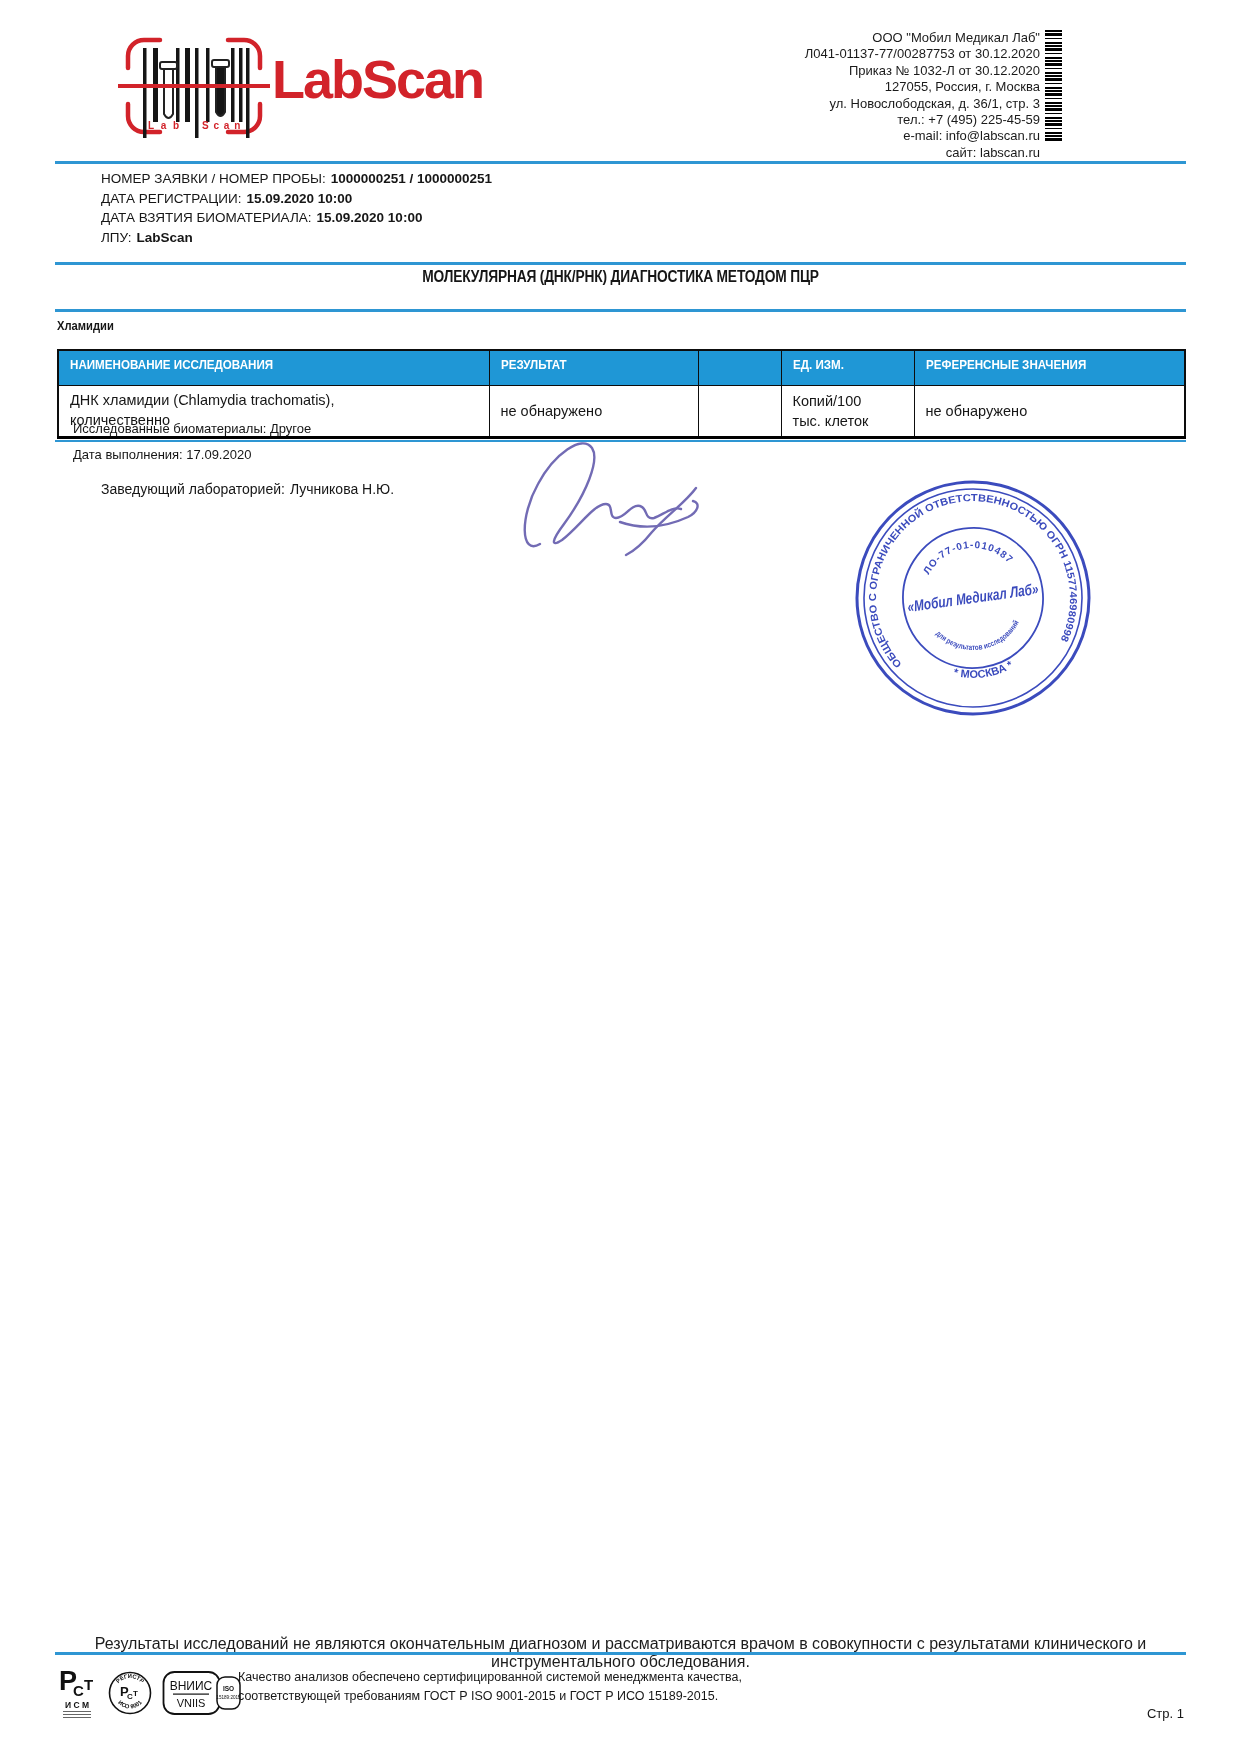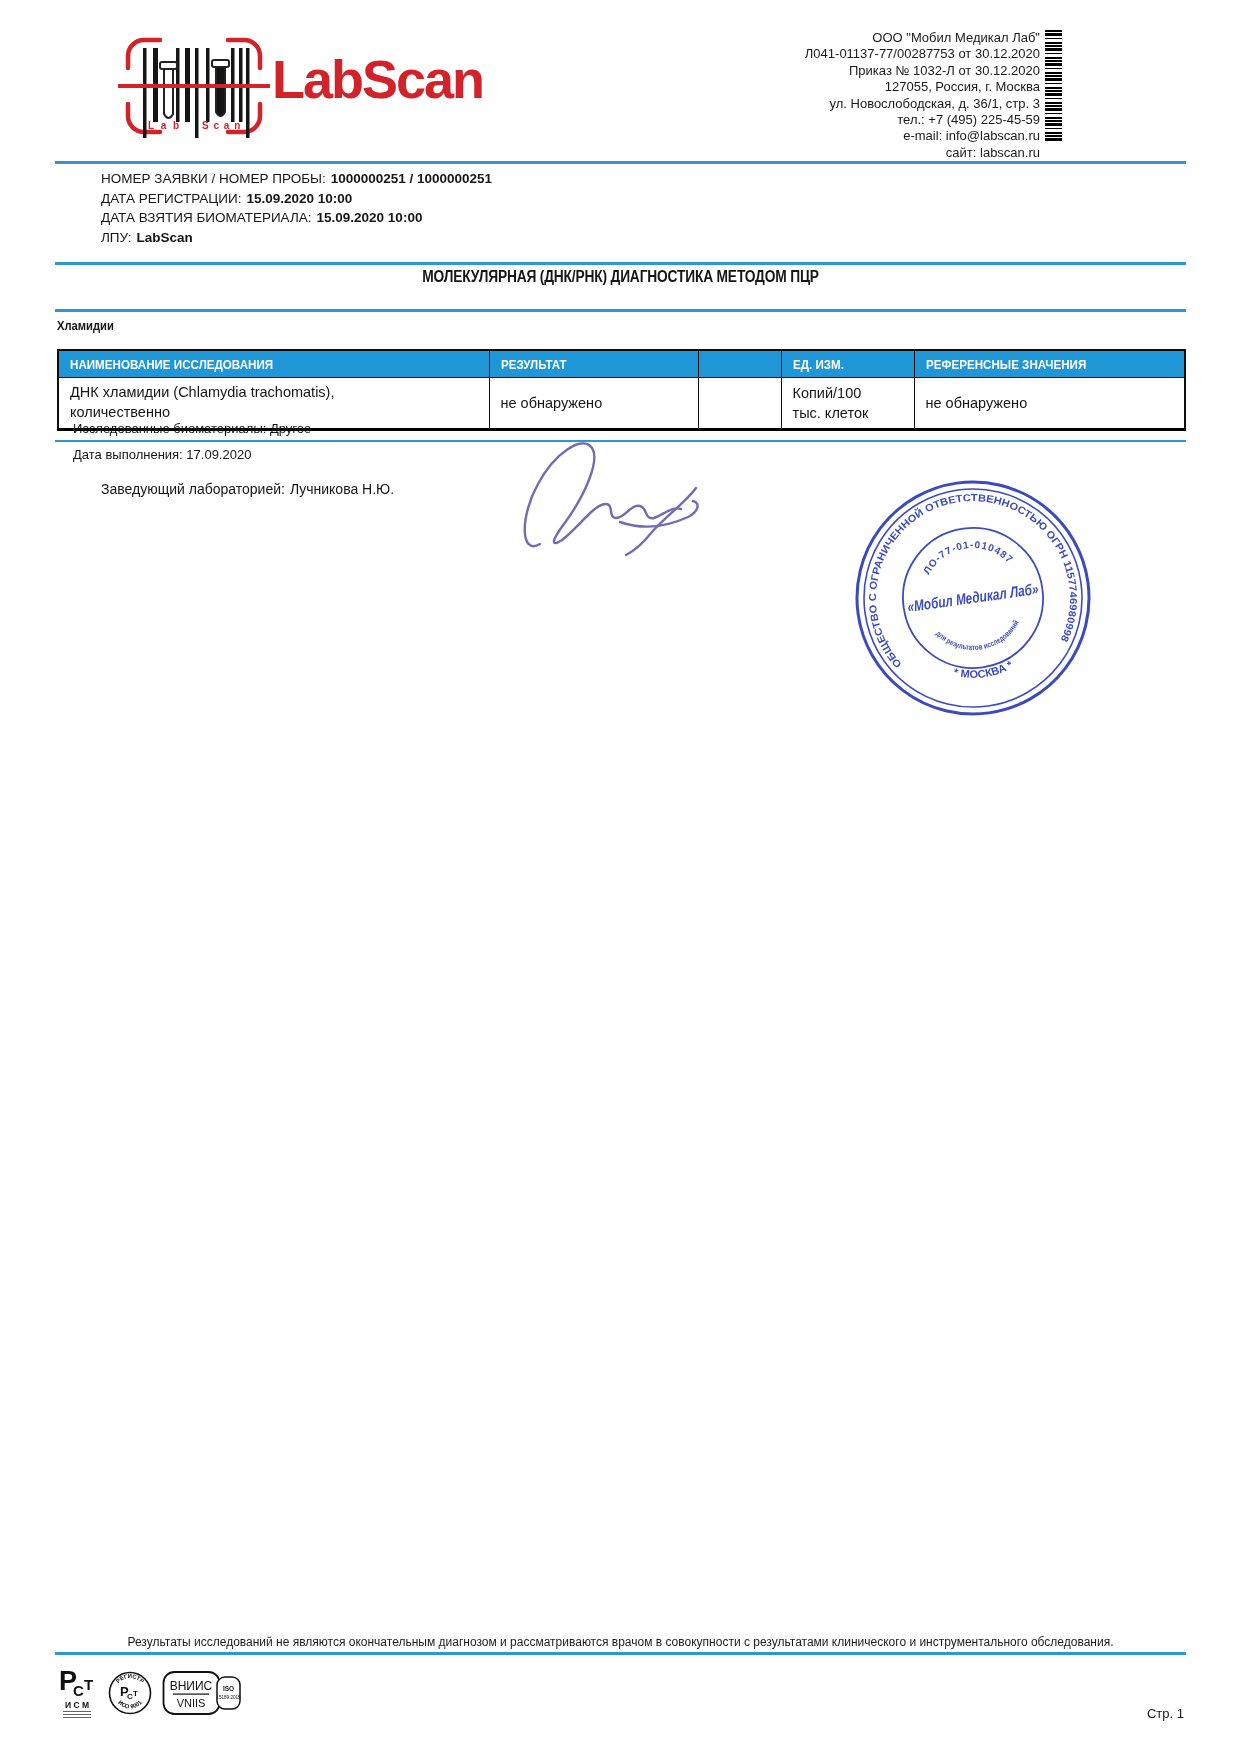--- a/index.html
+++ b/index.html
@@ -23,31 +23,31 @@
   
   .cond{display:inline-block;transform:scaleX(.86);transform-origin:0 50%;}
   .cond-c{display:inline-block;transform:scaleX(.86);transform-origin:50% 50%;}
   .title-band{position:absolute;left:55px;top:268px;width:1131px;text-align:center;
               font-size:16px;font-weight:700;letter-spacing:-.2px;}
   .section-h{position:absolute;left:57px;top:318px;font-size:13px;font-weight:700;}
   
   table.res{position:absolute;left:57px;top:349px;width:1127px;border-collapse:collapse;
             border:2px solid #0d0d0d;border-bottom:3px solid #000;table-layout:fixed;}
   table.res th{background:#1f97d6;color:#fff;font-size:13.5px;font-weight:700;
-               height:22px;padding:2px 6px 2px 11px;text-align:left;border:1.5px solid #0d0d0d;}
+               height:22px;padding:2px 6px 10px 11px;text-align:left;border:1.5px solid #0d0d0d;}
   table.res td{font-size:14.5px;height:44px;padding:3px 8px 3px 11px;vertical-align:middle;
                border:1.5px solid #0d0d0d;background:#fff;}
   td .wrapcap{display:inline-block;max-width:330px;line-height:1.35;}
   .right-note{position:absolute;left:73px;width:1127px;font-size:13px;}
   .signoff{position:absolute;left:57px;top:481px;font-size:14px;}
   .sig{position:absolute;left:500px;top:428px;}
   .stamp{position:absolute;left:853px;top:478px;opacity:.92;}
   
   .disclaimer{position:absolute;left:55px;top:1635px;width:1131px;text-align:center;
-              font-size:12px;color:#1c1c1c;}
+              font-size:16px;color:#1c1c1c;}
   .marks{position:absolute;left:56px;top:1662px;display:flex;gap:9px;align-items:flex-start;}
   .quality{position:absolute;left:238px;top:1668px;font-size:12.5px;line-height:19px;}
   .pagelabel{position:absolute;left:57px;top:1706px;width:1127px;text-align:right;font-size:13px;}
   svg text{font-family:"Liberation Sans",sans-serif;}
 </style>
 </head>
 <body>
 
 <div class="page">
 
@@ -237,16 +237,20 @@
       <g fill="#111" font-family="DejaVu Serif, serif">
         <text x="29" y="22" font-size="12" text-anchor="middle">ВНИИС</text>
         <rect x="11" y="25.5" width="36" height="1.2"></rect>
         <text x="29" y="39" font-size="11" text-anchor="middle">VNIIS</text>
         <text x="66.5" y="23" font-size="6.5" font-weight="700" text-anchor="middle">ISO</text>
         <text x="66.5" y="31" font-size="4.6" text-anchor="middle">15189:2015</text>
       </g>
     </svg>
   </div>
 
+  <div class="quality">
+    <div>Качество анализов обеспечено сертифицированной системой менеджмента качества,</div>
+    <div>соответствующей требованиям ГОСТ Р ISO 9001-2015 и ГОСТ Р ИСО 15189-2015.</div>
+  </div>
 
   <div class="pagelabel">Стр. 1</div>
 
 </div>
 
 </body></html>

